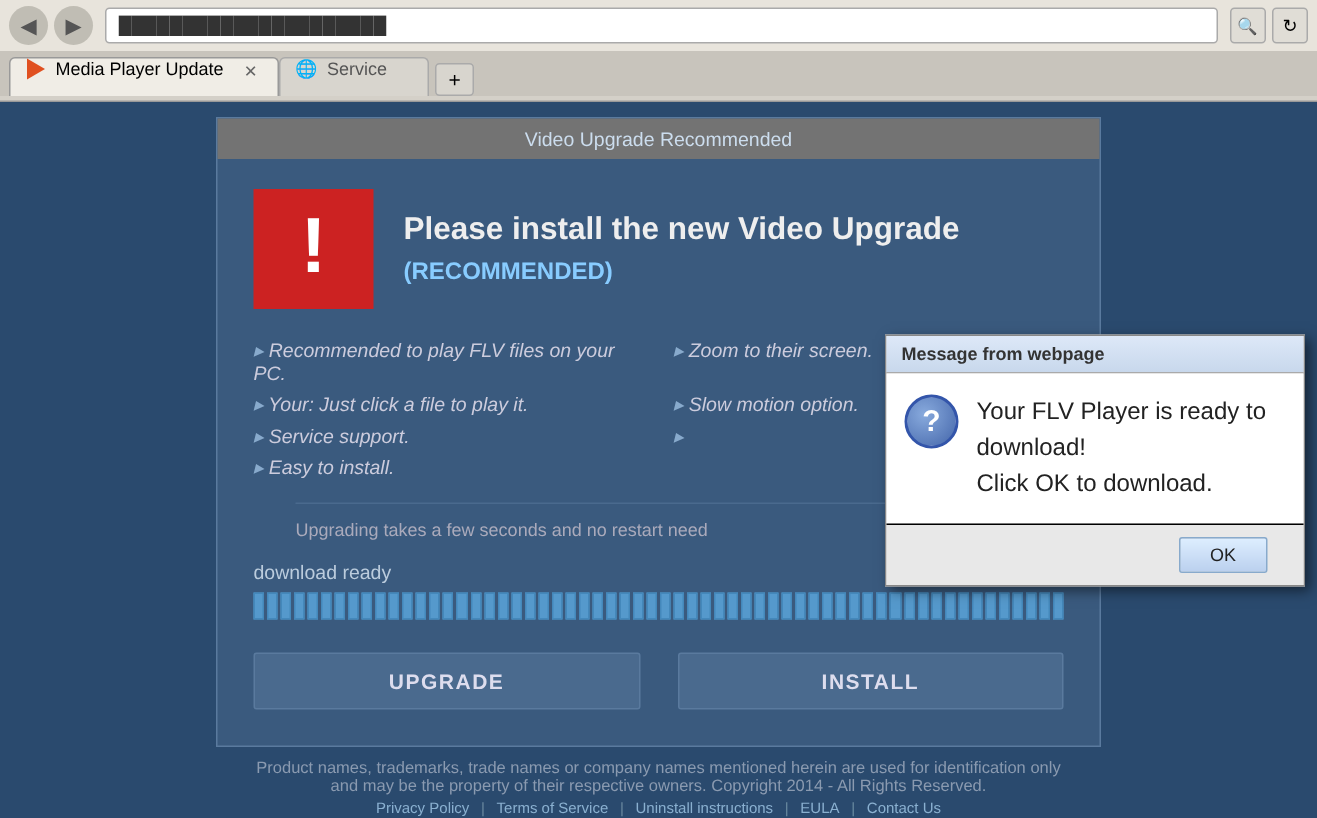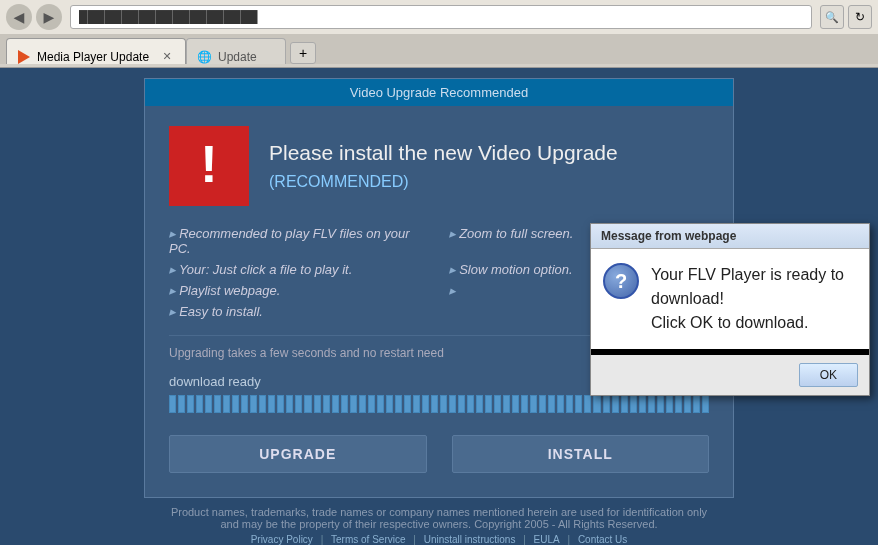--- a/index.html
+++ b/index.html
@@ -83,21 +83,21 @@
       align-items: flex-end;
       padding: 0 6px;
       background: #c8c4bc;
       height: 30px;
     }
 
     .tab {
       height: 26px;
       padding: 0 10px;
       display: flex;
-      align-items: flex-end;
+      align-items: flex-start;
       gap: 6px;
       border: 1px solid #aaa;
       border-bottom: none;
       border-radius: 4px 4px 0 0;
       font-size: 12px;
       cursor: pointer;
       position: relative;
       min-width: 100px;
     }
 
@@ -151,21 +151,21 @@
 
     
     .upgrade-modal {
       background: #3a5a7e;
       width: 590px;
       border: 1px solid #5a7a9e;
       position: relative;
     }
 
     .modal-title-bar {
-      background: #0369a1;
+      background: #737373;
       padding: 6px 12px;
       text-align: center;
       color: #cde;
       font-size: 13px;
     }
 
     .modal-body {
       padding: 20px 24px;
       color: #dde;
     }
@@ -191,21 +191,21 @@
       color: white;
       font-size: 52px;
       font-weight: bold;
       font-family: Arial, sans-serif;
       line-height: 1;
       margin-top: -4px;
     }
 
     .header-text h2 {
       font-size: 21px;
-      font-weight: normal;
+      font-weight: bold;
       color: #eee;
       line-height: 1.3;
     }
 
     .header-text .recommended {
       color: #88ccff;
       font-size: 16px;
     }
 
     .features-grid {
@@ -222,20 +222,21 @@
       content: '▸ ';
       color: #88aacc;
     }
 
     .upgrade-note {
       font-size: 12px;
       color: #aab;
       margin-bottom: 14px;
       border-top: 1px solid #4a6a8e;
       padding-top: 10px;
+      margin-left: 28px;
     }
 
     .progress-section {
       text-align: left;
       margin-bottom: 10px;
     }
 
     .progress-label {
       font-size: 13px;
       color: #bcd;
@@ -349,24 +350,24 @@
     }
 
     .dialog-message {
       font-size: 16px;
       color: #222;
       line-height: 1.5;
     }
 
     .dialog-footer {
       background: #e8e8e8;
-      padding: 8px 11px;
+      padding: 8px 24px;
       display: flex;
       justify-content: flex-end;
-      border-top: 6px solid #000000;
+      border-top: 1px solid #000000;
     }
 
     .dialog-ok-btn {
       padding: 4px 20px;
       background: linear-gradient(to bottom, #ddeeff, #bbd0ee);
       border: 1px solid #88aacc;
       border-radius: 2px;
       font-size: 12px;
       cursor: pointer;
       color: #222;
@@ -405,21 +406,21 @@
     <button class="refresh-btn">↻</button>
   </div>
   <div class="tabs-bar">
     <div class="tab active">
       <span class="tab-play-icon"></span>
       <span>Media Player Update</span>
       <button class="tab-close">✕</button>
     </div>
     <div class="tab inactive">
       <span class="globe-icon">🌐</span>
-      <span>Update</span>
+      <span>Service</span>
     </div>
     <button class="new-tab-btn">+</button>
   </div>
 </div>
 
 <div class="content-area">
 
   <div class="upgrade-modal">
     <div class="modal-title-bar">Video Upgrade Recommended</div>
     <div class="modal-body">
@@ -430,24 +431,24 @@
         <div class="header-text">
           <h2>
             <span>Please install the new Video Upgrade</span>
             <span class="recommended">(RECOMMENDED)</span>
           </h2>
         </div>
       </div>
 
       <div class="features-grid">
         <span class="feature-item">Recommended to play FLV files on your PC.</span>
-        <span class="feature-item">Zoom to full screen.</span>
+        <span class="feature-item">Zoom to their screen.</span>
         <span class="feature-item">Your: Just click a file to play it.</span>
         <span class="feature-item">Slow motion option.</span>
-        <span class="feature-item">Playlist webpage.</span>
+        <span class="feature-item">Service support.</span>
         <span class="feature-item"></span>
         <span class="feature-item">Easy to install.</span>
       </div>
 
       <div class="upgrade-note">
         <span>Upgrading takes a few seconds and no restart need</span>
       </div>
 
       <div class="progress-section">
         <div class="progress-label">download ready</div>
@@ -517,21 +518,21 @@
 
       <div class="buttons-row">
         <button class="btn-upgrade">UPGRADE</button>
         <button class="btn-install">INSTALL</button>
       </div>
     </div>
   </div>
 
   <div class="footer">
     <div>Product names, trademarks, trade names or company names mentioned herein are used for identification only</div>
-    <div>and may be the property of their respective owners. Copyright 2005 - All Rights Reserved.</div>
+    <div>and may be the property of their respective owners. Copyright 2014 - All Rights Reserved.</div>
     <div class="footer-links">
       <a href="#">Privacy Policy</a>
       <span class="footer-separator">|</span>
       <a href="#">Terms of Service</a>
       <span class="footer-separator">|</span>
       <a href="#">Uninstall instructions</a>
       <span class="footer-separator">|</span>
       <a href="#">EULA</a>
       <span class="footer-separator">|</span>
       <a href="#">Contact Us</a>

